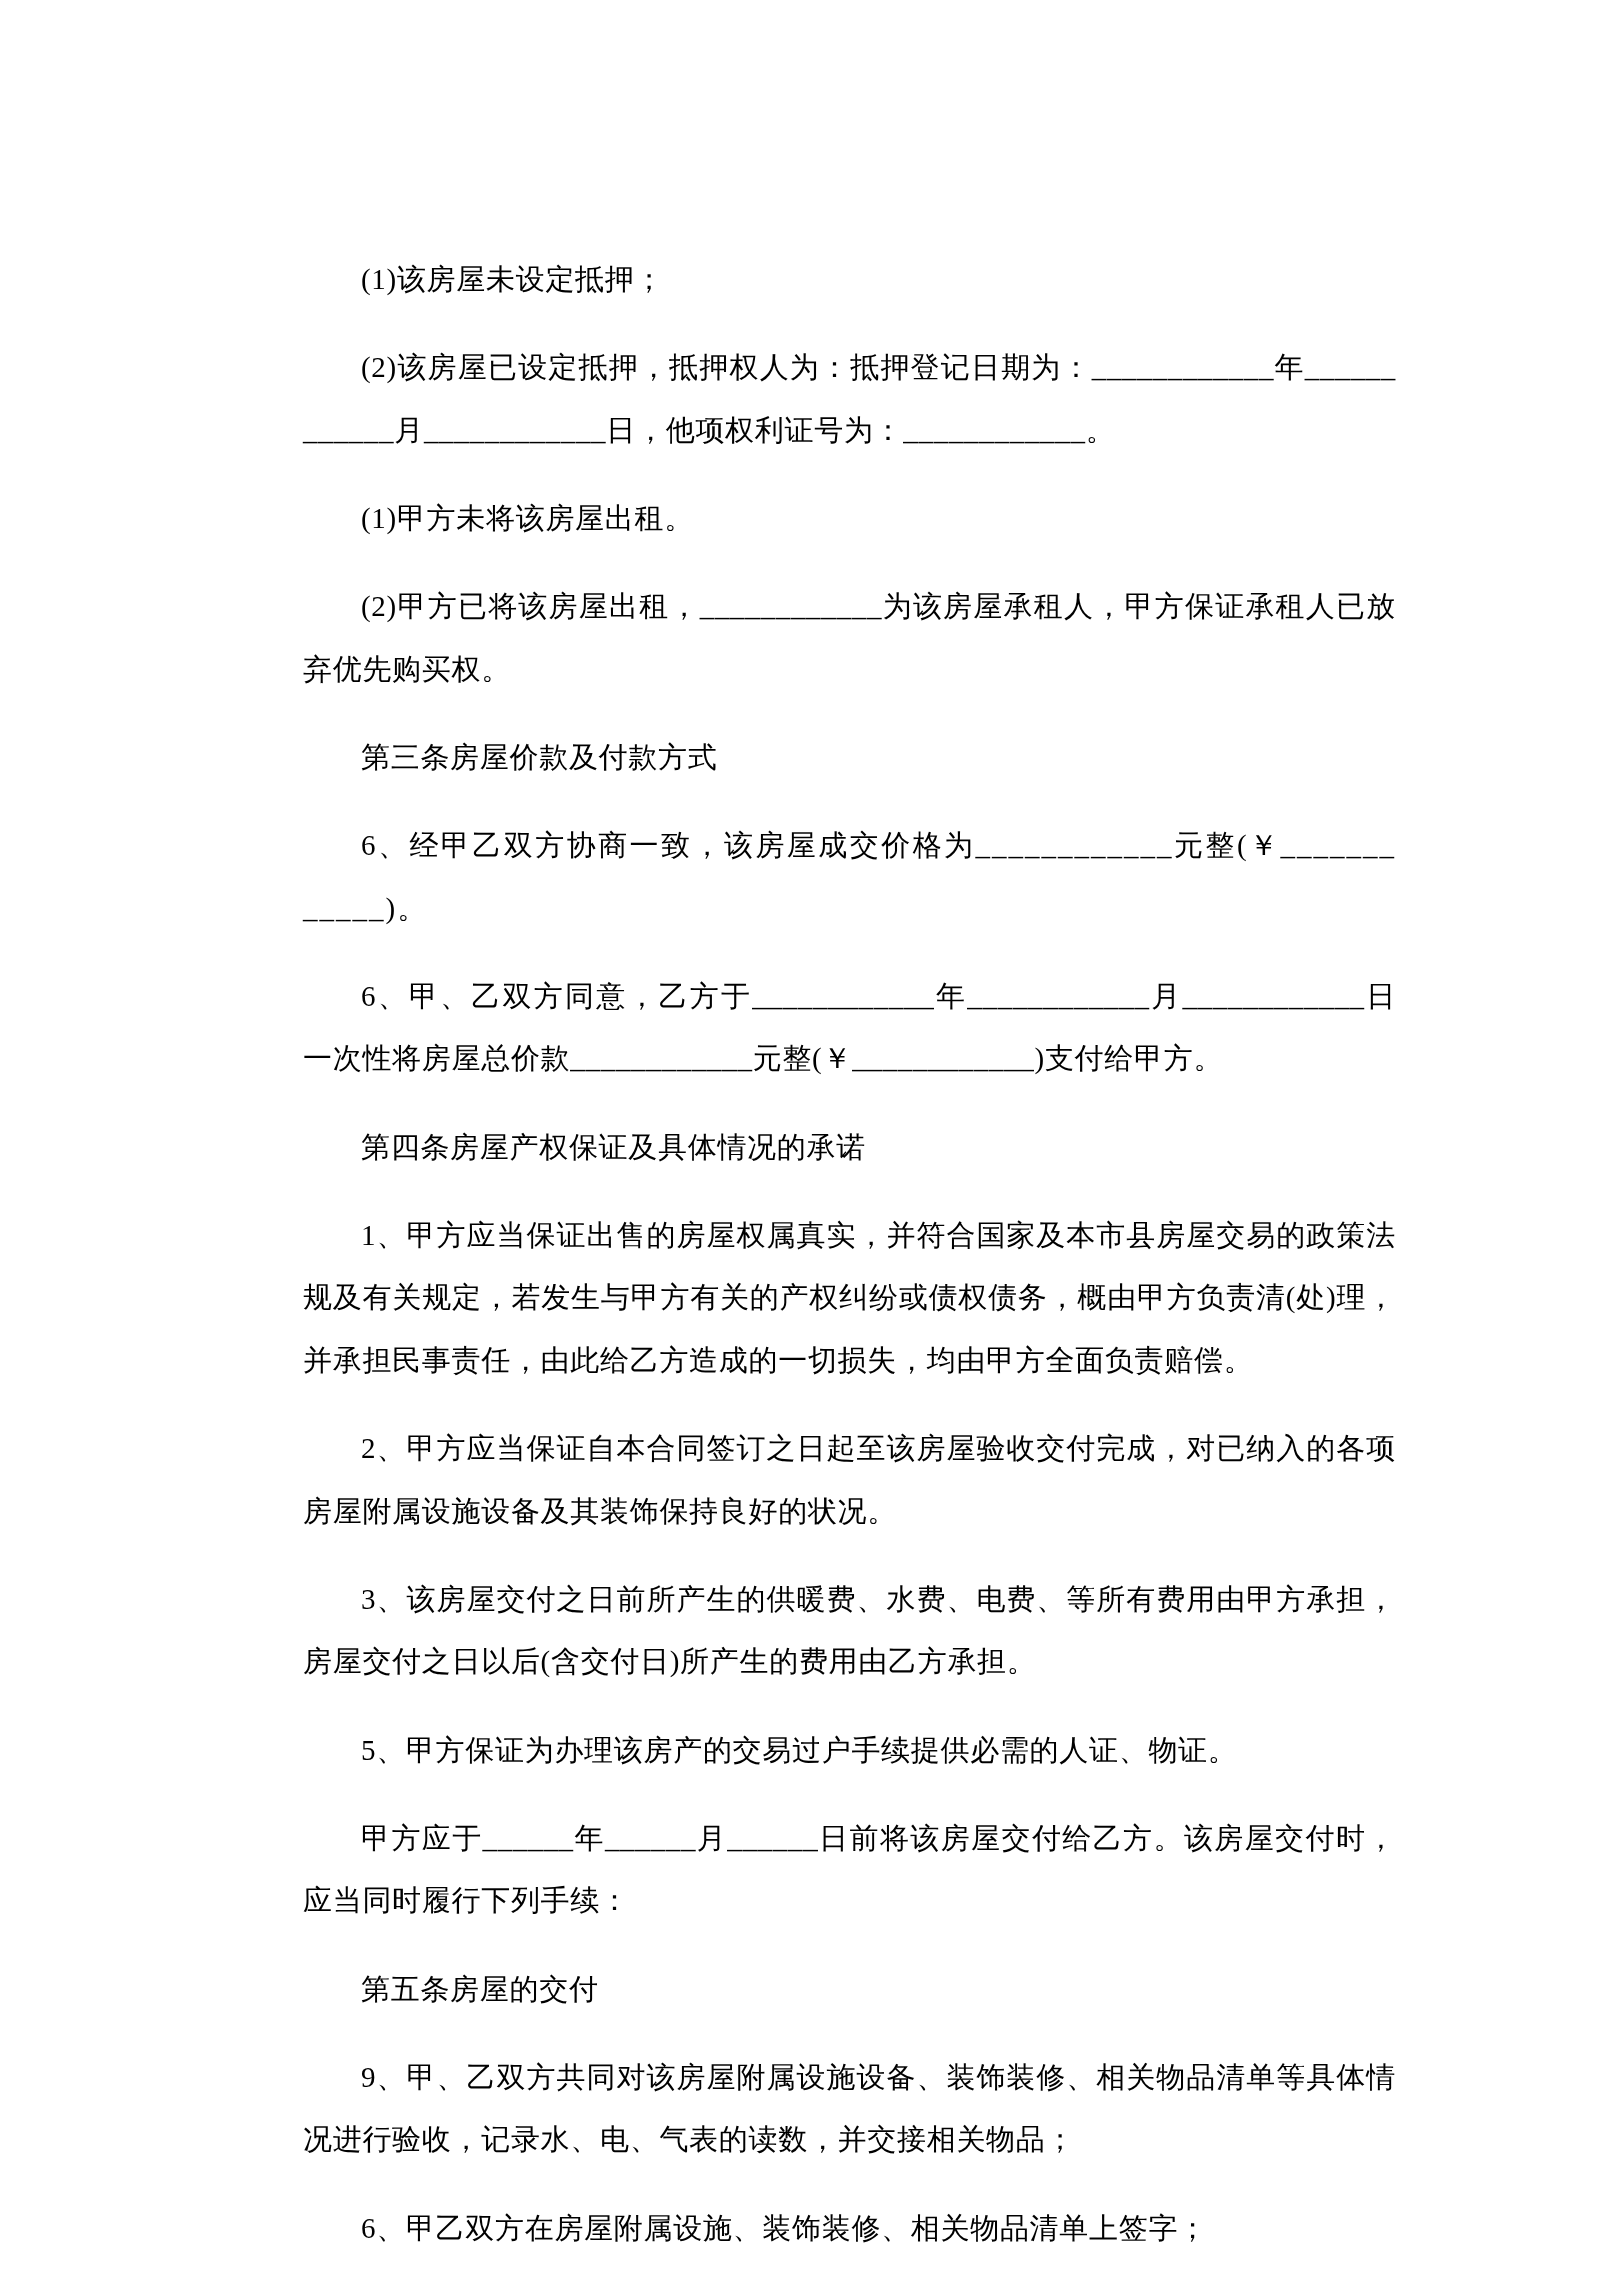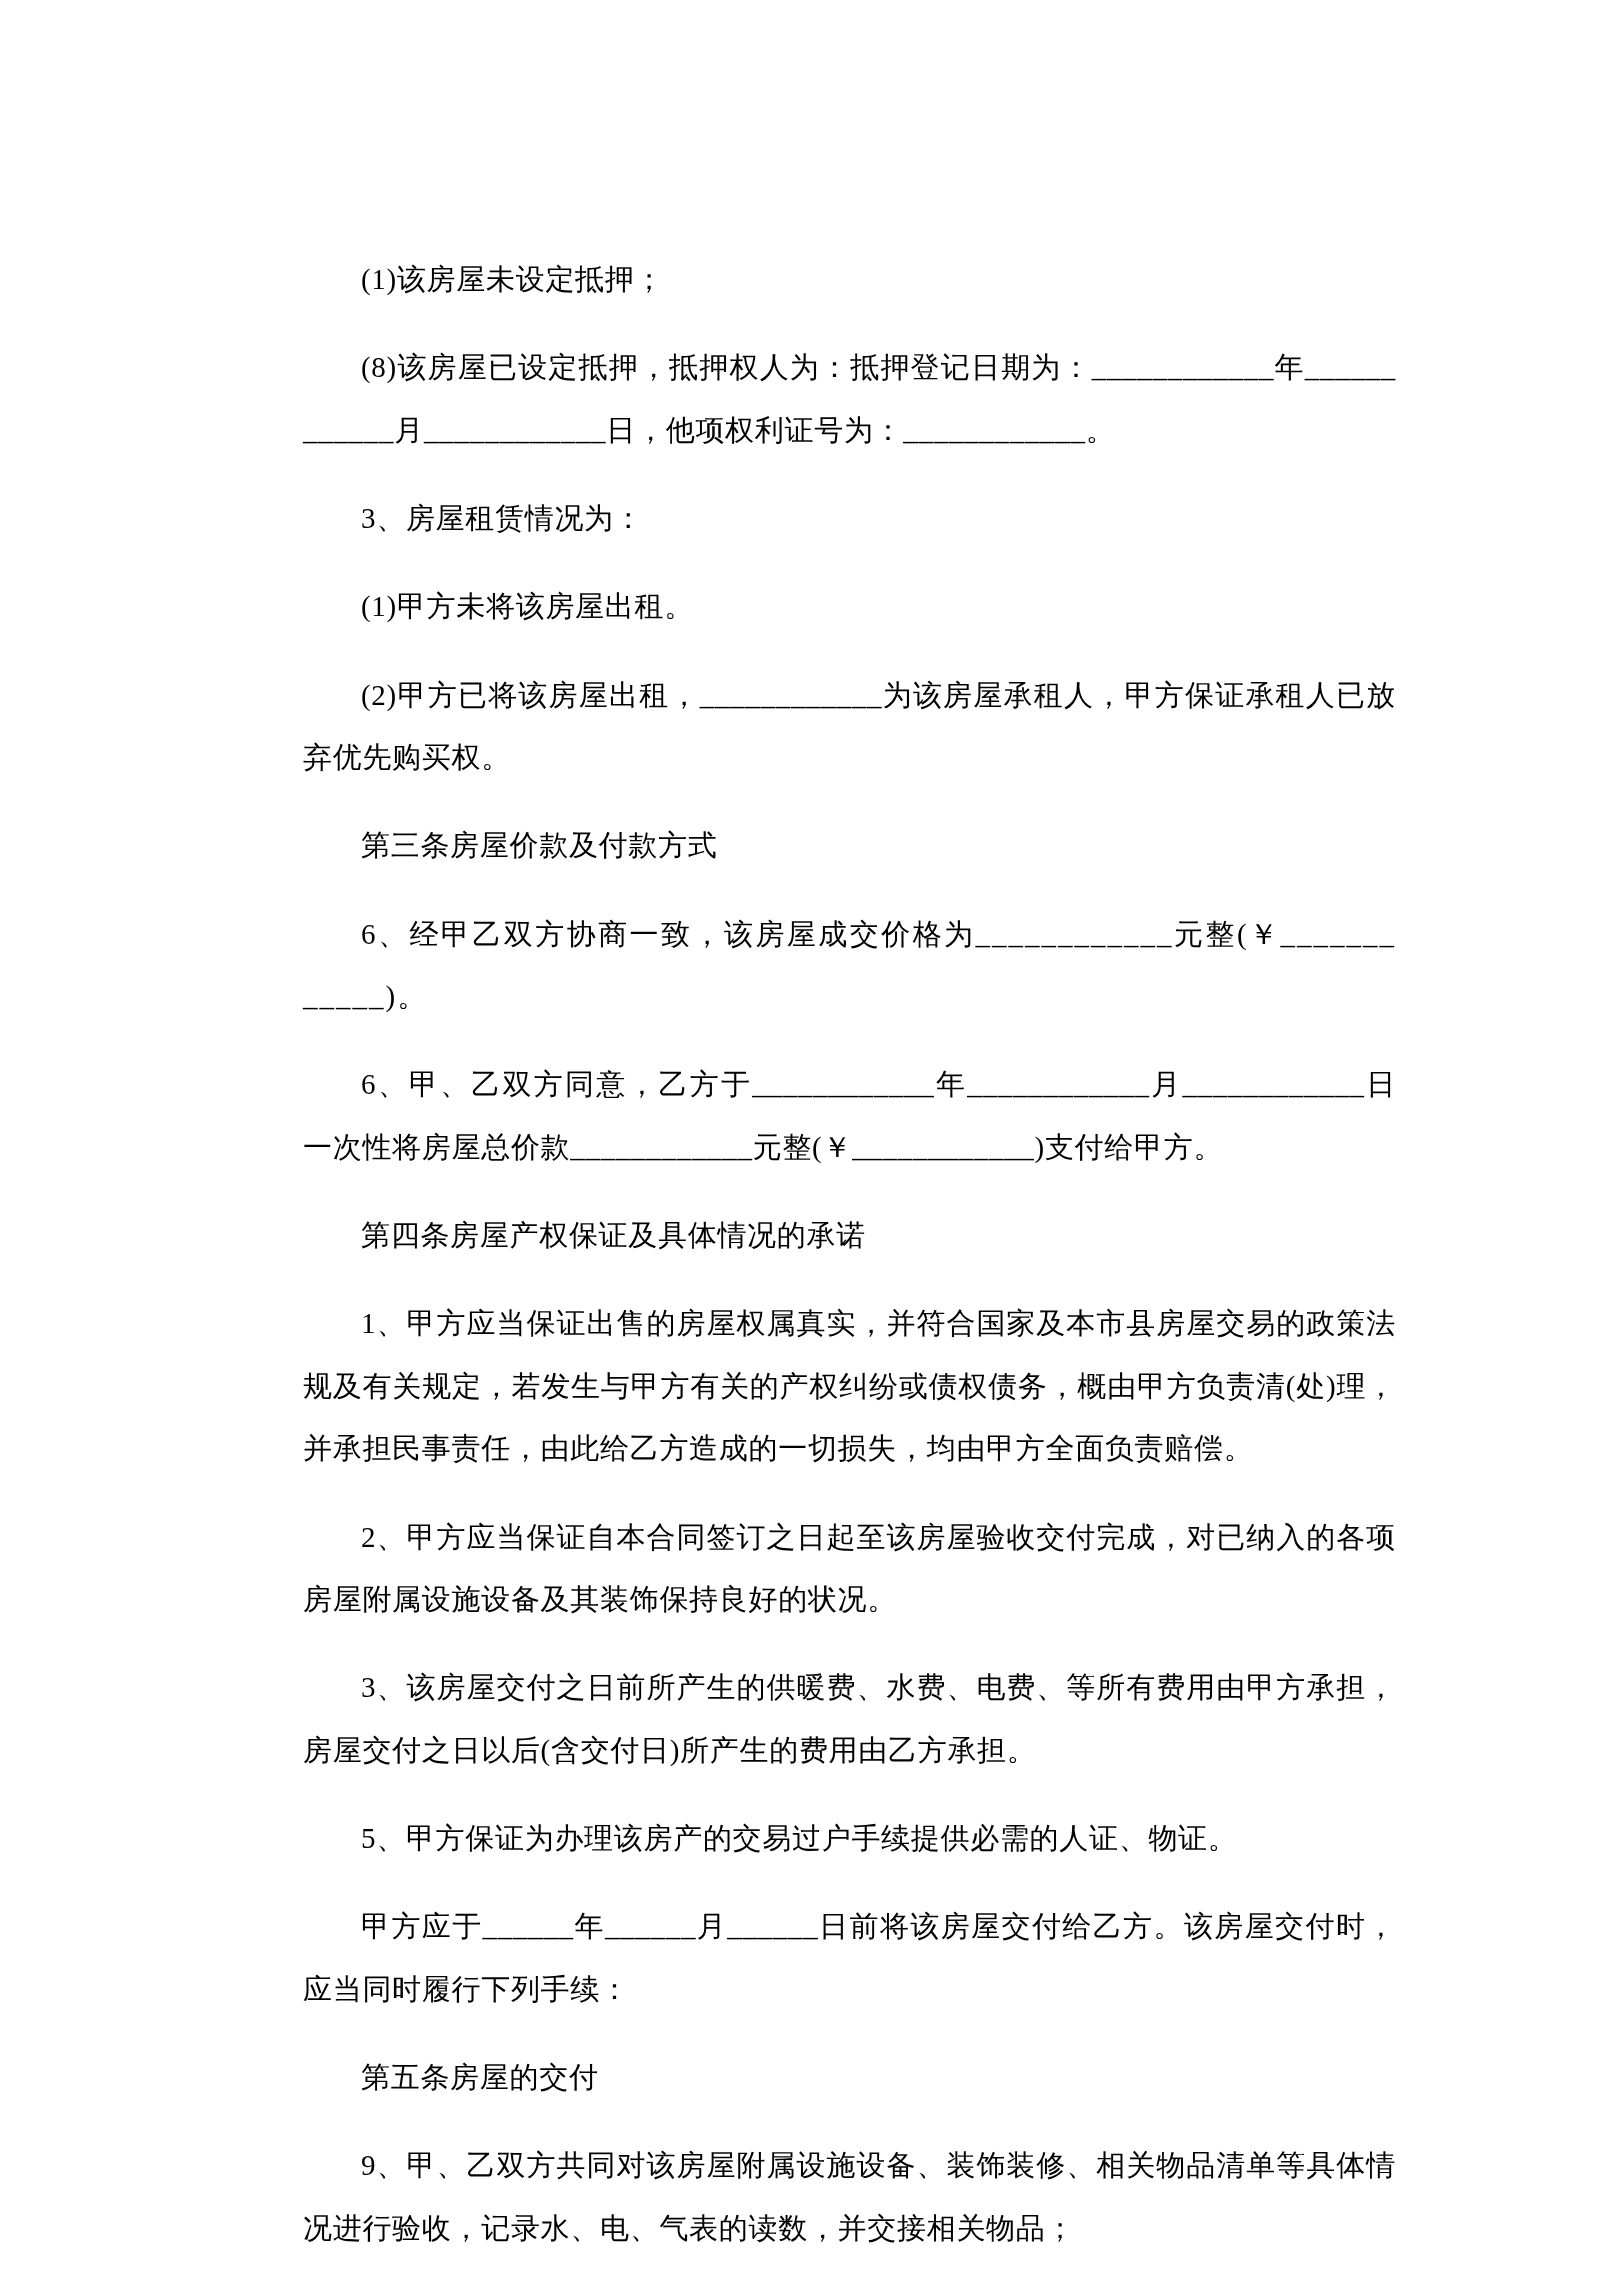--- a/index.html
+++ b/index.html
@@ -32,22 +32,21 @@
   .doc-body p.spread {
     letter-spacing: 2px;
   }
 </style>
 </head>
 <body>
 
 <div class="page">
   <div class="doc-body">
     <p>(1)该房屋未设定抵押；</p>
-    <p>(8)该房屋已设定抵押，抵押权人为：抵押登记日期为：____________年____________月____________日，他项权利证号为：____________。</p>
-    <p>3、房屋租赁情况为：</p>
+    <p>(2)该房屋已设定抵押，抵押权人为：抵押登记日期为：____________年____________月____________日，他项权利证号为：____________。</p>
     <p>(1)甲方未将该房屋出租。</p>
     <p>(2)甲方已将该房屋出租，____________为该房屋承租人，甲方保证承租人已放弃优先购买权。</p>
     <p>第三条房屋价款及付款方式</p>
     <p class="spread">6、经甲乙双方协商一致，该房屋成交价格为____________元整(￥____________)。</p>
     <p>6、甲、乙双方同意，乙方于____________年____________月____________日一次性将房屋总价款____________元整(￥____________)支付给甲方。</p>
     <p>第四条房屋产权保证及具体情况的承诺</p>
     <p>1、甲方应当保证出售的房屋权属真实，并符合国家及本市县房屋交易的政策法规及有关规定，若发生与甲方有关的产权纠纷或债权债务，概由甲方负责清(处)理，并承担民事责任，由此给乙方造成的一切损失，均由甲方全面负责赔偿。</p>
     <p>2、甲方应当保证自本合同签订之日起至该房屋验收交付完成，对已纳入的各项房屋附属设施设备及其装饰保持良好的状况。</p>
     <p>3、该房屋交付之日前所产生的供暖费、水费、电费、等所有费用由甲方承担，房屋交付之日以后(含交付日)所产生的费用由乙方承担。</p>
     <p>5、甲方保证为办理该房产的交易过户手续提供必需的人证、物证。</p>

